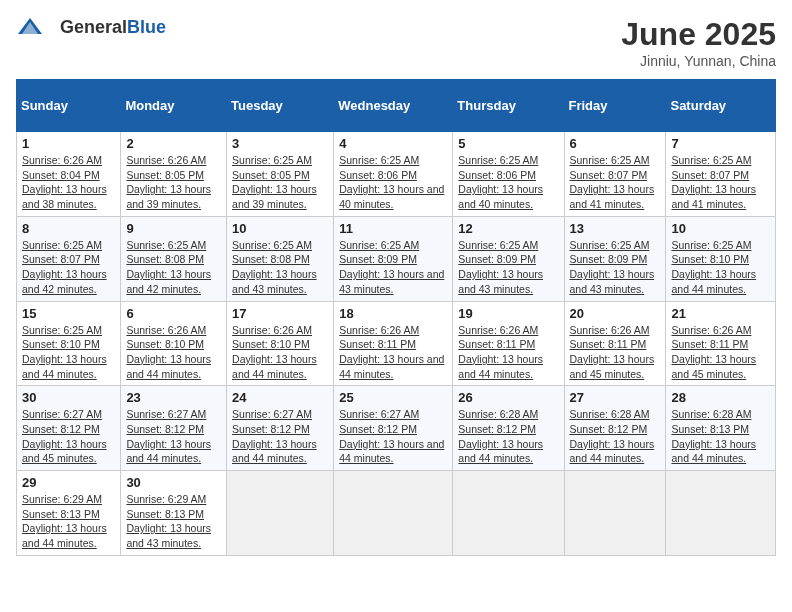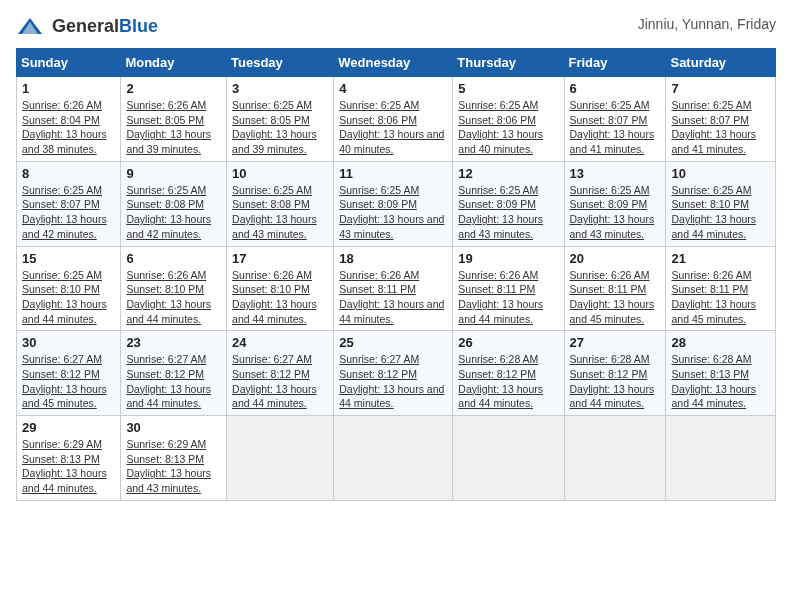--- a/index.html
+++ b/index.html
@@ -11,22 +11,22 @@
       padding: 16px;
     }
     .header-area {
       display: flex;
       justify-content: space-between;
       align-items: flex-start;
       margin-bottom: 10px;
     }
     .logo {
       display: flex;
-      align-items: flex-start;
-      gap: 8px;
+      align-items: center;
+      gap: 16px;
     }
     .logo-text-general {
       font-size: 18px;
       font-weight: bold;
       color: #333;
     }
     .logo-text-blue {
       font-size: 18px;
       font-weight: bold;
       color: #1a5fa8;
@@ -48,21 +48,21 @@
       color: #555;
     }
     table {
       width: 100%;
       border-collapse: collapse;
       font-size: 11px;
     }
     thead tr th {
       background-color: #1a5fa8;
       color: #fff;
-      padding: 6px 4px;
+      padding: 18px 4px;
       font-size: 13px;
       font-weight: bold;
       text-align: left;
       border: 1px solid #1a5fa8;
     }
     tbody tr td {
       border: 1px solid #ccc;
       padding: 4px 5px;
       vertical-align: top;
       min-height: 70px;
@@ -95,21 +95,22 @@
   <div class="logo">
     <svg class="logo-icon" viewBox="0 0 28 22">
       <polygon points="14,2 26,18 2,18" fill="#1a5fa8"></polygon>
       <polygon points="14,6 22,18 6,18" fill="#fff" opacity="0.5"></polygon>
     </svg>
     <div>
       <span class="logo-text-general">General</span><span class="logo-text-blue">Blue</span>
     </div>
   </div>
   <div class="title-area">
-    <div class="location-title">Jinniu, Yunnan, Friday</div>
+    <div class="month-title">June 2025</div>
+    <div class="location-title">Jinniu, Yunnan, China</div>
   </div>
 </div>
 
 <table>
   <thead>
     <tr>
       <th>Sunday</th>
       <th>Monday</th>
       <th>Tuesday</th>
       <th>Wednesday</th>

